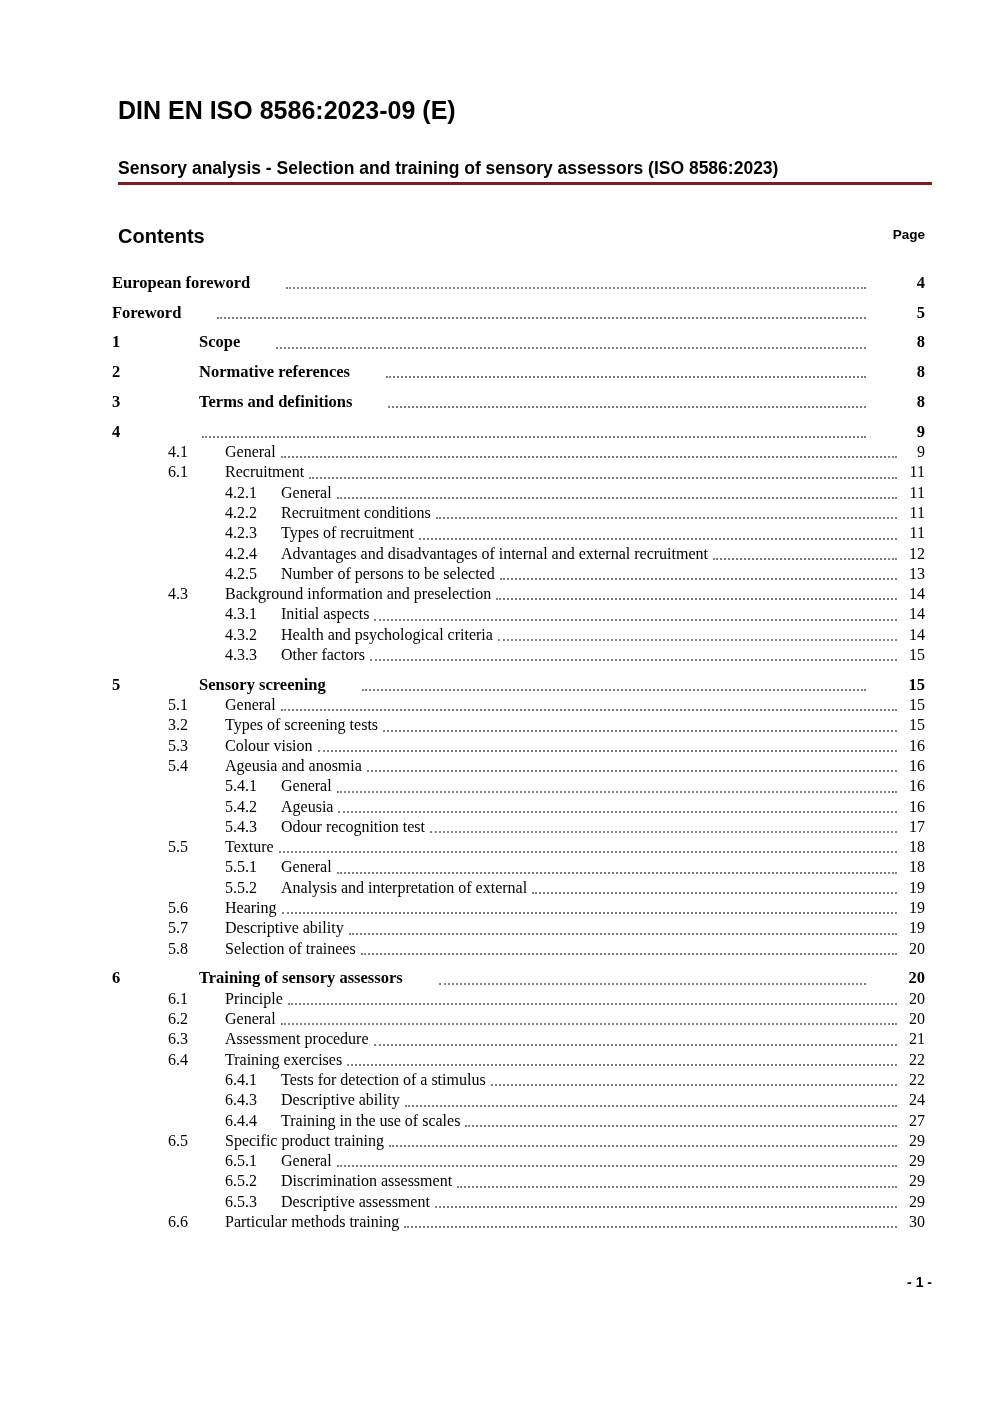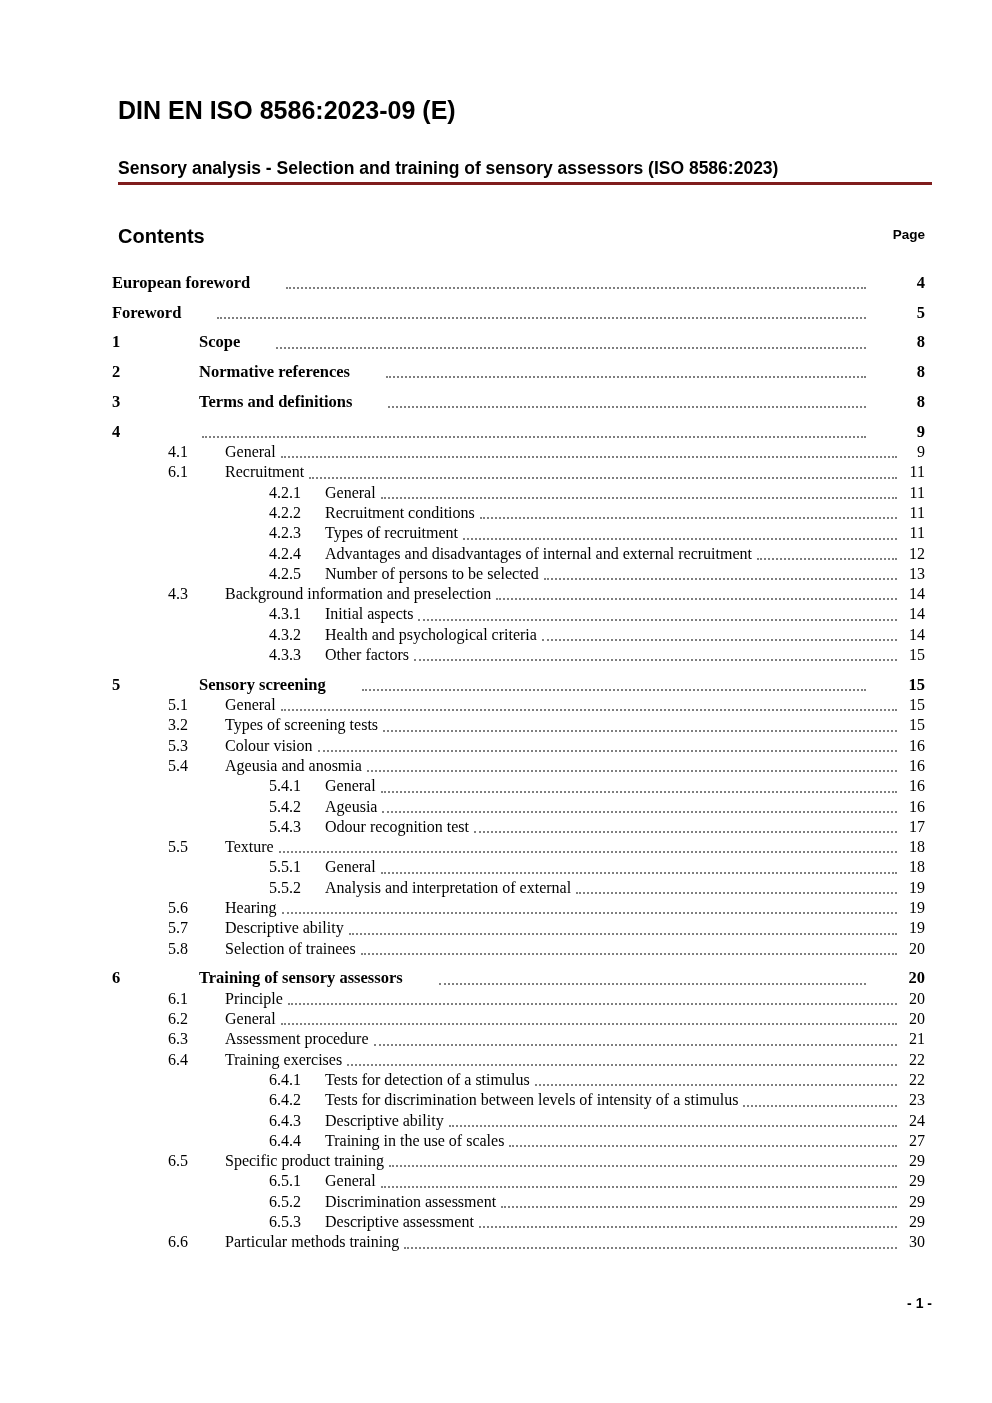--- a/index.html
+++ b/index.html
@@ -82,21 +82,21 @@
     margin-top: 9.5px;
     gap: 31px;
   }
   .toc-num {
     flex: 0 0 auto;
   }
   .lvl1 .toc-num { width: 56px; }
   .lvl2 { padding-left: 56px; }
   .lvl2 .toc-num { width: 57px; }
   .lvl3 { padding-left: 113px; }
-  .lvl3 .toc-num { width: 56px; margin-left: 44px; }
+  .lvl3 .toc-num { width: 56px; }
   .toc-label {
     flex: 0 0 auto;
     padding-right: 2px;
   }
   .toc-leader {
     flex: 1 1 auto;
     min-width: 12px;
     border-bottom: 2px dotted #7f7f7f;
     align-self: flex-end;
     margin: 0 4px 4px 3px;
@@ -347,26 +347,20 @@
     <span class="toc-leader"></span>
     <span class="toc-page">22</span>
   </div>
       <div class="toc-row lvl3">
     <span class="toc-num">6.4.1</span>
     <span class="toc-label">Tests for detection of a stimulus</span>
     <span class="toc-leader"></span>
     <span class="toc-page">22</span>
   </div>
       <div class="toc-row lvl3">
-    <span class="toc-num">6.4.2</span>
-    <span class="toc-label">Tests for discrimination between levels of intensity of a stimulus</span>
-    <span class="toc-leader"></span>
-    <span class="toc-page">23</span>
-  </div>
-      <div class="toc-row lvl3">
     <span class="toc-num">6.4.3</span>
     <span class="toc-label">Descriptive ability</span>
     <span class="toc-leader"></span>
     <span class="toc-page">24</span>
   </div>
       <div class="toc-row lvl3">
     <span class="toc-num">6.4.4</span>
     <span class="toc-label">Training in the use of scales</span>
     <span class="toc-leader"></span>
     <span class="toc-page">27</span>

